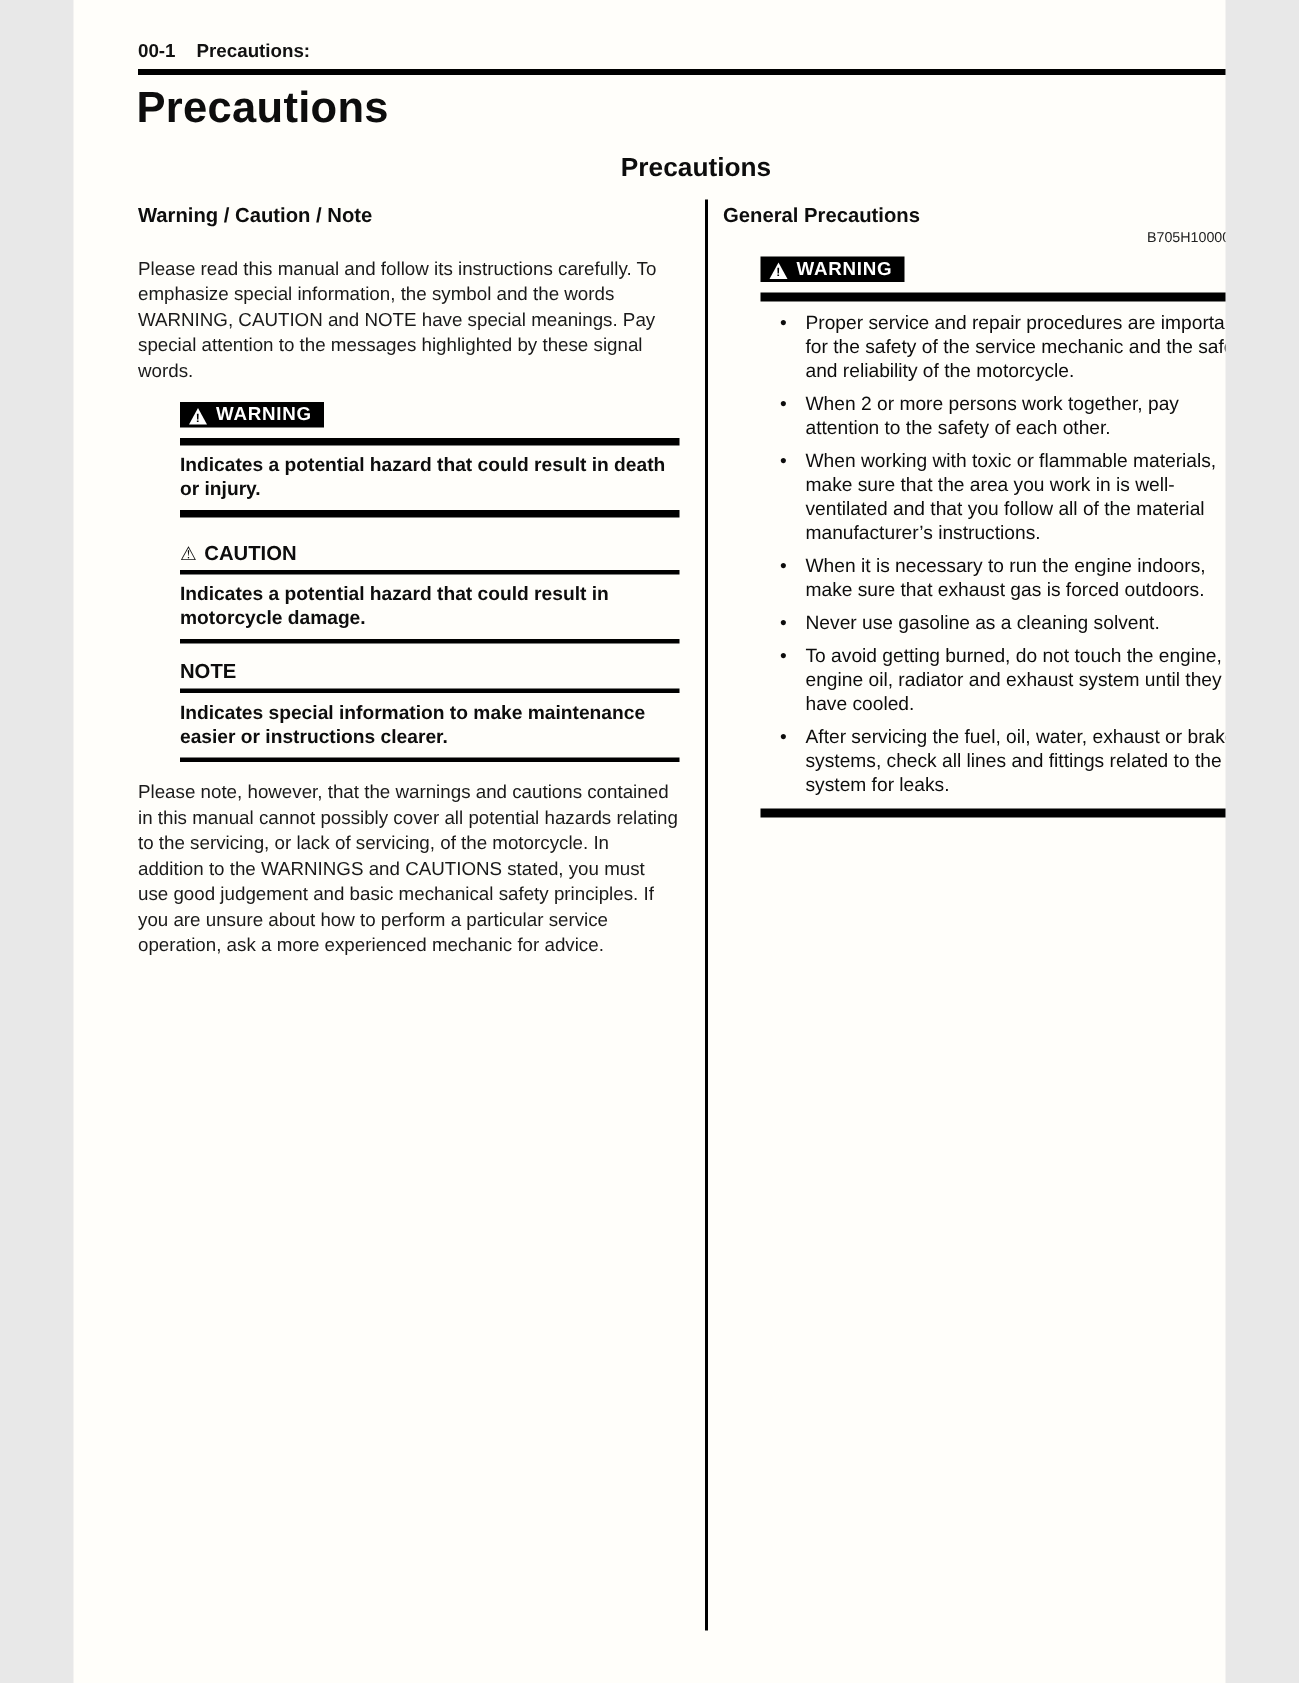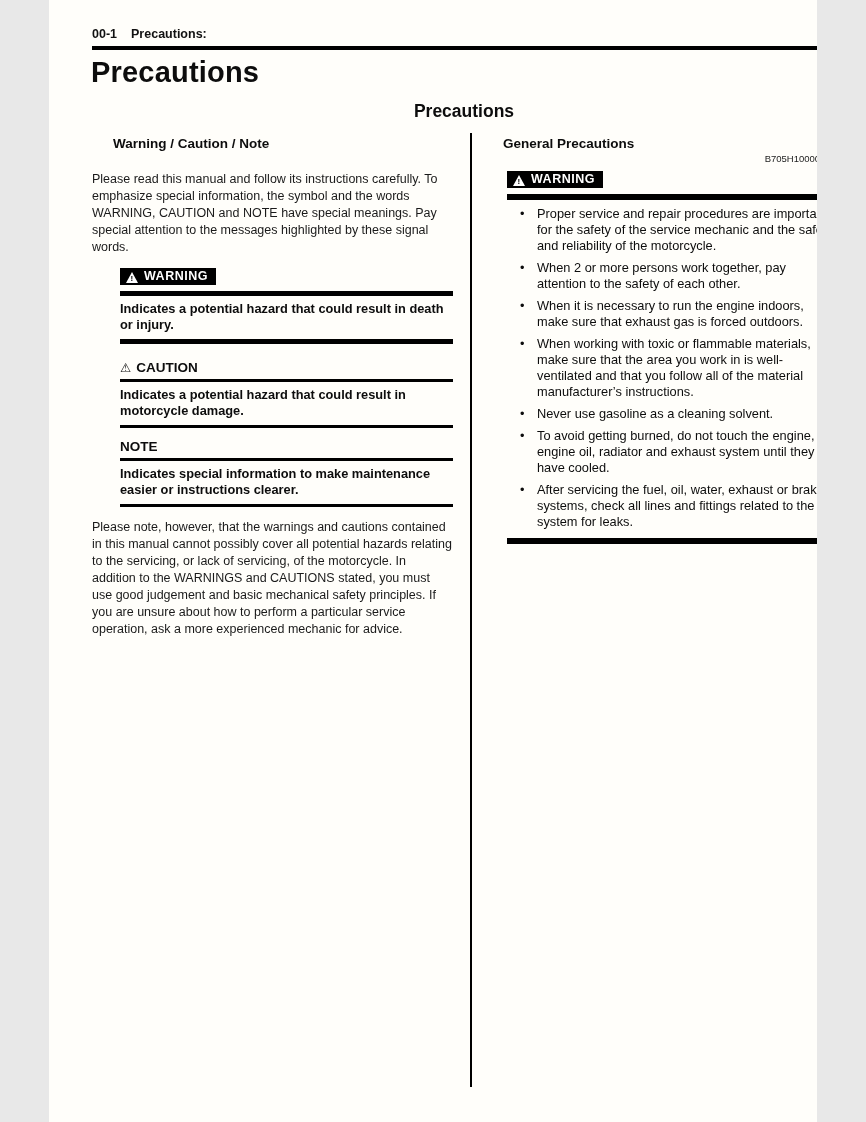--- a/index.html
+++ b/index.html
@@ -36,21 +36,20 @@
   .divider-v {
     position:absolute; left:421px; top:133px;
     width:2px; height:954px; background:#000;
   }
   .col { position:absolute; top:136px; }
   .col-left  { left:43px;  width:361px; }
   .col-right { left:433px; width:354px; }
   .col h2 {
     font-size:13.5px; font-weight:bold; color:#0d0d0d;
     margin-bottom:2px;
-    margin-left:21px;
   }
   .ref-code {
     text-align:right; font-size:9.5px; color:#222;
     margin-bottom:3px;
   }
   .body-text {
     font-size:12.5px; line-height:17px; color:#1a1a1a;
     text-align:left;
     margin-top:20px;
   }
@@ -169,22 +168,22 @@
     <div class="ind-box">
       <span class="black-label">
         <span class="tri"></span>
         <span>WARNING</span>
       </span>
       <div class="bar-thick"></div>
 
       <ul class="warn-list">
         <li>Proper service and repair procedures are important for the safety of the service mechanic and the safety and reliability of the motorcycle.</li>
         <li>When 2 or more persons work together, pay attention to the safety of each other.</li>
+        <li>When working with toxic or flammable materials, make sure that the area you work in is well-ventilated and that you follow all of the material manufacturer’s instructions.</li>
         <li>When it is necessary to run the engine indoors, make sure that exhaust gas is forced outdoors.</li>
-        <li>When working with toxic or flammable materials, make sure that the area you work in is well-ventilated and that you follow all of the material manufacturer’s instructions.</li>
         <li>Never use gasoline as a cleaning solvent.</li>
         <li>To avoid getting burned, do not touch the engine, engine oil, radiator and exhaust system until they have cooled.</li>
         <li>After servicing the fuel, oil, water, exhaust or brake systems, check all lines and fittings related to the system for leaks.</li>
       </ul>
 
       <div class="bar-thick" style="margin-top:2px;"></div>
     </div>
   </div>
 
 </div>

